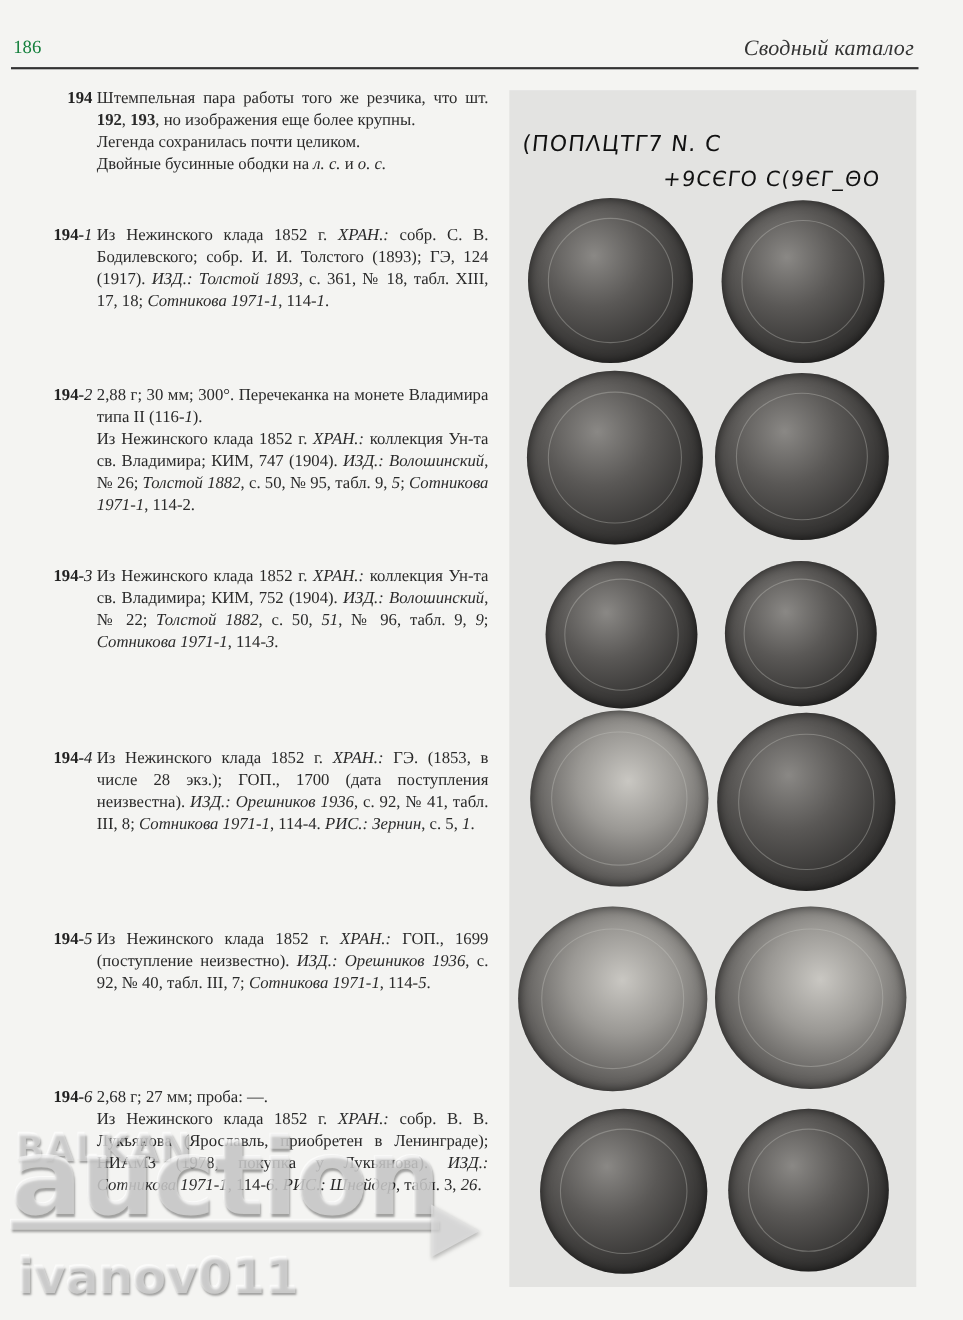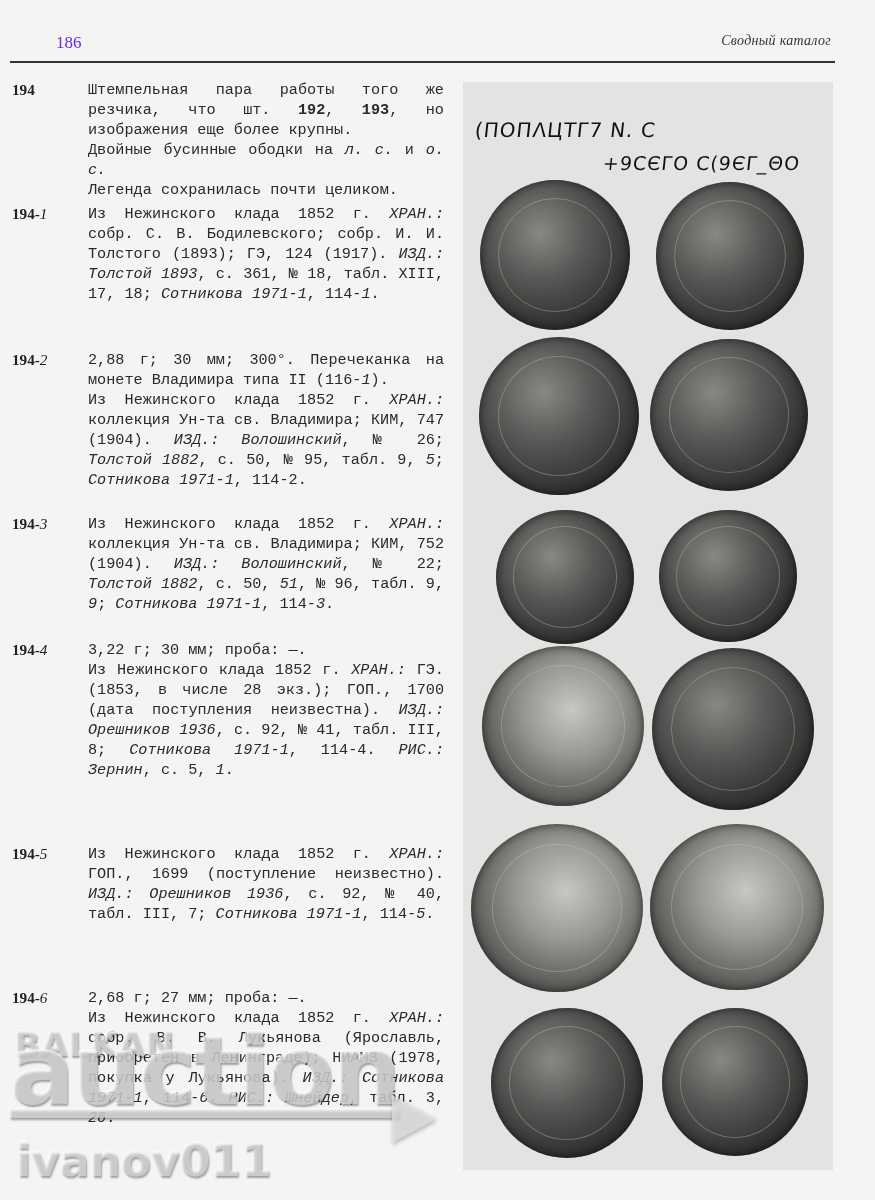--- a/index.html
+++ b/index.html
@@ -4,41 +4,41 @@
 <style>
   html, body { margin: 0; padding: 0; }
   body {
     width: 875px; height: 1200px; position: relative; overflow: hidden;
     background: #f4f4f2;
     font-family: "Liberation Serif", "DejaVu Serif", serif;
     color: #2a2a2a;
   }
   .page-number {
     position: absolute; left: 12px; top: 33px;
-    font-size: 17px; color: #6d28d9; margin-left: 44px;
+    font-size: 17px; color: #15803d;
   }
   .running-head {
     position: absolute; right: 44px; top: 33px;
-    font-size: 14px; font-style: italic; color: #333; letter-spacing: 0.3px;
+    font-size: 20px; font-style: italic; color: #333; letter-spacing: 0.3px;
   }
   .header-rule {
     position: absolute; left: 10px; top: 61px; width: 825px; height: 2px;
     background: #333;
   }
   .entry {
     position: absolute; left: 12px; width: 432px;
     font-size: 15.2px; line-height: 20px;
   }
   .entry .num {
-    position: absolute; left: 0; width: 72px; 
+    position: absolute; left: 0; width: 72px; text-align: right;
     font-weight: bold; color: #222;
   }
   .entry .num i { font-weight: normal; font-style: italic; }
   .entry .body {
-    margin-left: 76px; text-align: justify; font-family: Liberation Mono, monospace;
+    margin-left: 76px; text-align: justify;
   }
   .entry .body p { margin: 0; }
   .entry .body i { font-style: italic; }
   .entry .body b { font-weight: bold; }
 
   .plate {
     position: absolute; left: 463px; top: 82px; width: 370px; height: 1088px;
     background: #e3e3e1;
   }
   .legend-top {
@@ -84,22 +84,22 @@
 <body>
 
 <div class="page-number">186</div>
 <div class="running-head">Сводный каталог</div>
 <div class="header-rule"></div>
 
 <div class="entry" style="top:80px;">
   <span class="num">194</span>
   <div class="body">
     <p><span>Штемпельная пара работы того же резчика, что шт. </span><b>192</b><span>, </span><b>193</b><span>, но изображения еще более крупны.</span></p>
+    <p>Легенда сохранилась почти целиком.</p>
     <p><span>Двойные бусинные ободки на </span><i>л. с.</i><span> и </span><i>о. с.</i></p>
-    <p>Легенда сохранилась почти целиком.</p>
   </div>
 </div>
 
 <div class="entry" style="top:204px;">
   <span class="num"><span>194-</span><i>1</i></span>
   <div class="body">
     <p><span>Из Нежинского клада 1852 г. </span><i>ХРАН.:</i><span> собр. С. В. Бодилевского; собр. И. И. Толстого (1893); ГЭ, 124 (1917). </span><i>ИЗД.: Толстой 1893</i><span>, с. 361, № 18, табл. XIII, 17, 18; </span><i>Сотникова 1971-1</i><span>, 114-</span><i>1</i><span>.</span></p>
   </div>
 </div>
 
@@ -111,24 +111,23 @@
   </div>
 </div>
 
 <div class="entry" style="top:514px;">
   <span class="num"><span>194-</span><i>3</i></span>
   <div class="body">
     <p><span>Из Нежинского клада 1852 г. </span><i>ХРАН.:</i><span> коллекция Ун-та св. Владимира; КИМ, 752 (1904). </span><i>ИЗД.: Волошинский</i><span>, № 22; </span><i>Толстой 1882</i><span>, с. 50, </span><i>51</i><span>, № 96, табл. 9, </span><i>9</i><span>; </span><i>Сотникова 1971-1</i><span>, 114-</span><i>3</i><span>.</span></p>
   </div>
 </div>
 
-<div class="entry" style="top:640px;">
+<div class="entry" style="top:680px;">
   <span class="num"><span>194-</span><i>4</i></span>
   <div class="body">
-    <p>3,22 г; 30 мм; проба: —.</p>
     <p><span>Из Нежинского клада 1852 г. </span><i>ХРАН.:</i><span> ГЭ. (1853, в числе 28 экз.); ГОП., 1700 (дата поступления неизвестна). </span><i>ИЗД.: Орешников 1936</i><span>, с. 92, № 41, табл. III, 8; </span><i>Сотникова 1971-1</i><span>, 114-4. </span><i>РИС.: Зернин</i><span>, с. 5, </span><i>1</i><span>.</span></p>
   </div>
 </div>
 
 <div class="entry" style="top:844px;">
   <span class="num"><span>194-</span><i>5</i></span>
   <div class="body">
     <p><span>Из Нежинского клада 1852 г. </span><i>ХРАН.:</i><span> ГОП., 1699 (поступление неизвестно). </span><i>ИЗД.: Орешников 1936</i><span>, с. 92, № 40, табл. III, 7; </span><i>Сотникова 1971-1</i><span>, 114-</span><i>5</i><span>.</span></p>
   </div>
 </div>

